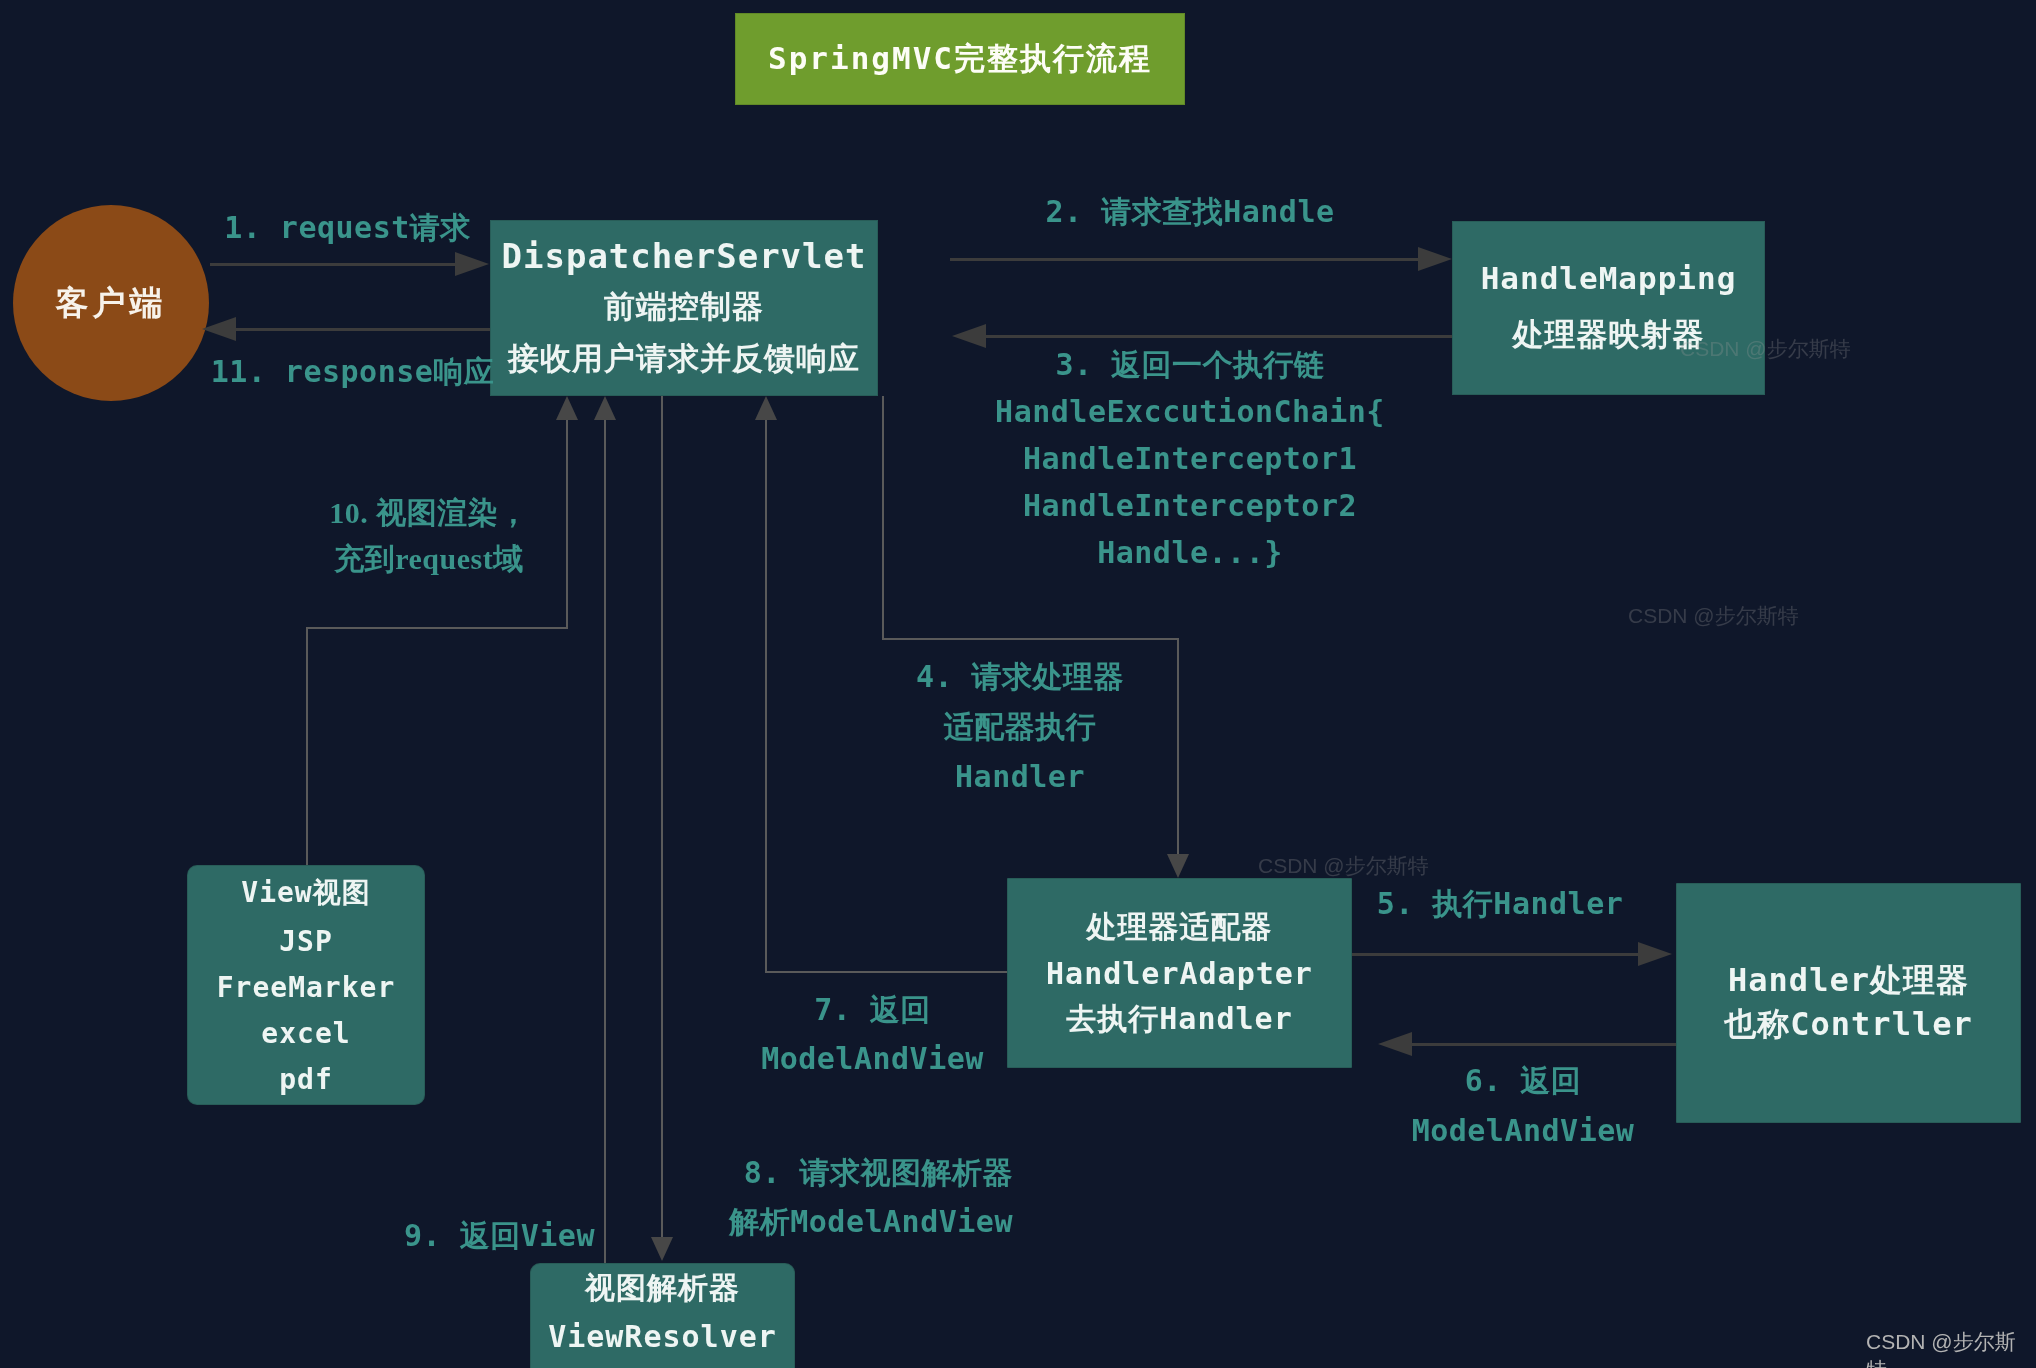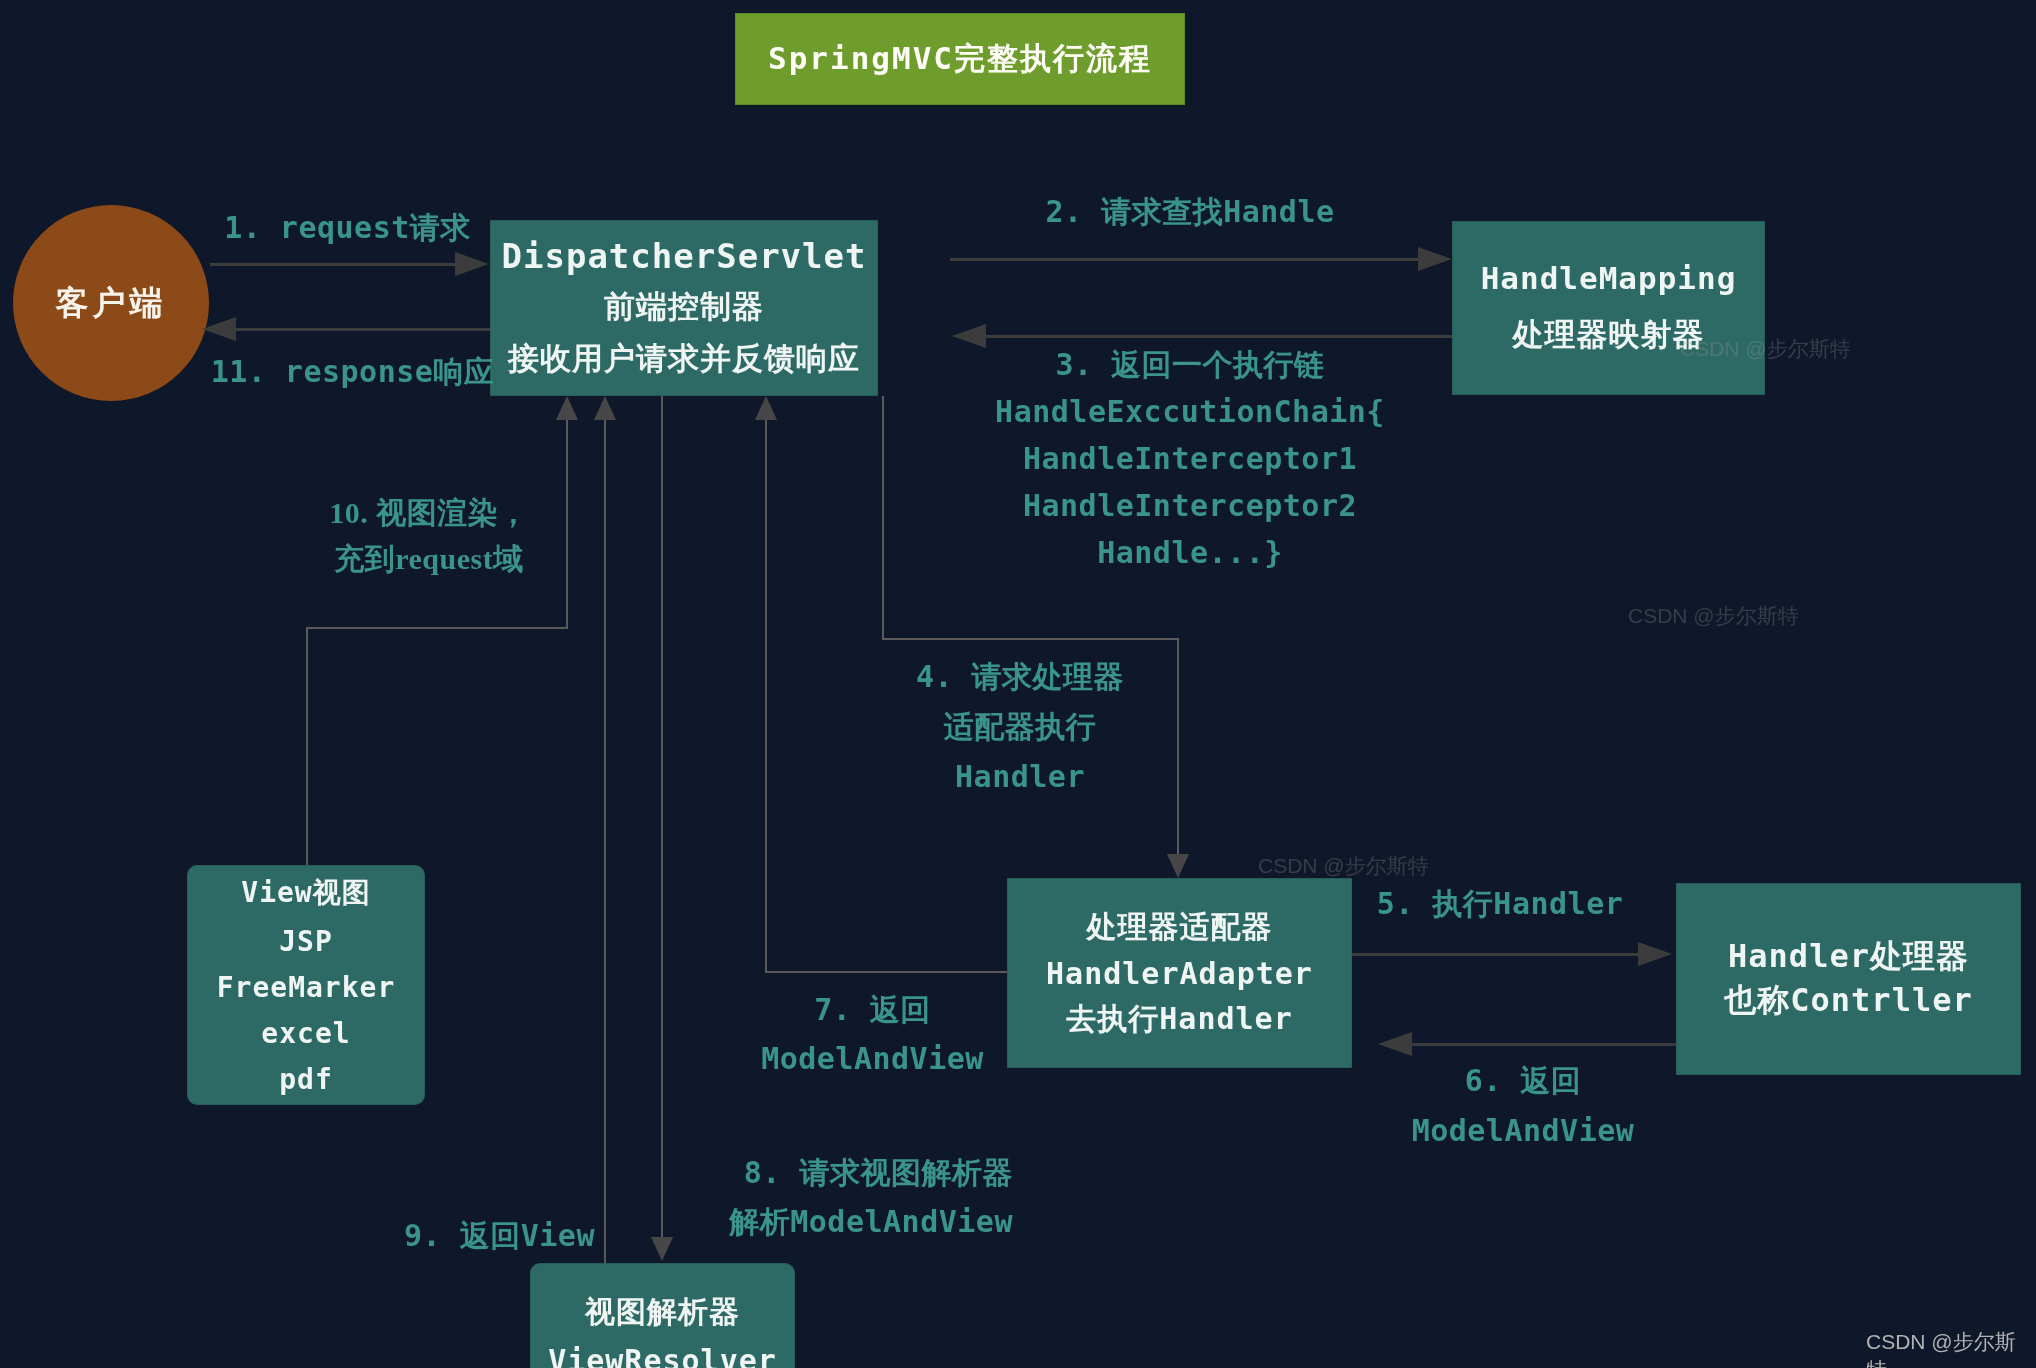--- a/index.html
+++ b/index.html
@@ -48,23 +48,23 @@
   .td{border-left:11px solid transparent;border-right:11px solid transparent;border-top:24px solid #474747;}
   .wm{
     position:absolute;color:#b3b3b3;font-size:21px;
     font-family:"Liberation Sans","DejaVu Sans",sans-serif;
   }
   .wm-ghost{opacity:0.28;color:#9a9a9a;}
   .d-disp{left:490px;top:220px;width:388px;height:176px;font-size:31px;gap:10px;}
   .d-disp .l0{font-size:34px;}
   .d-hmap{left:1452px;top:221px;width:313px;height:174px;font-size:31px;gap:18px;}
   .d-hadp{left:1007px;top:878px;width:345px;height:190px;font-size:30px;gap:8px;}
-  .d-hand{left:1676px;top:883px;width:345px;height:192px;font-size:32px;gap:0;}
+  .d-hand{left:1676px;top:883px;width:345px;height:240px;font-size:32px;gap:0;}
   .d-view{left:187px;top:865px;width:238px;height:240px;font-size:28px;gap:13px;border-radius:10px;}
-  .d-vres{left:530px;top:1263px;width:265px;height:106px;font-size:30px;gap:10px;border-radius:10px 10px 0 0;justify-content:flex-start;padding-top:28px;}
+  .d-vres{left:530px;top:1263px;width:265px;height:106px;font-size:30px;gap:10px;border-radius:10px 10px 0 0;justify-content:flex-start;padding-top:4px;}
 </style>
 </head>
 <body>
 
 <div class="canvas">
 
   <div class="titlebox">SpringMVC完整执行流程</div>
 
   <div class="circle">
     <span>客户端</span>

